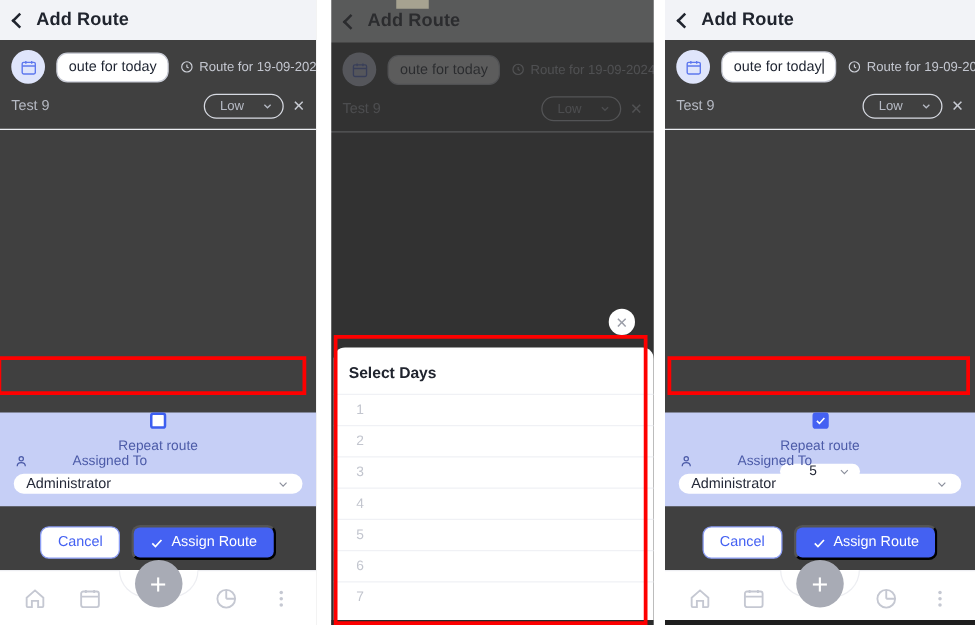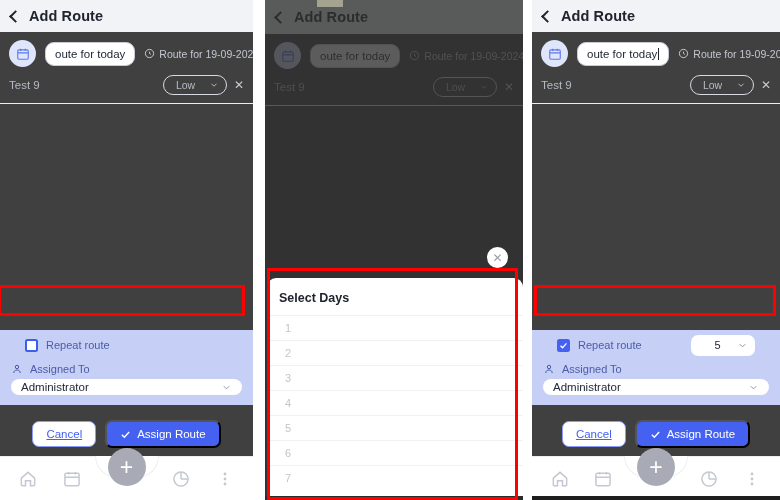--- a/index.html
+++ b/index.html
@@ -61,46 +61,46 @@
     font-size:10.5px; color:#b6bac4; display:flex; align-items:center; gap:12px;
     min-width: 64px; justify-content: space-between;
   }
   .xbtn { margin-left: 7px; color:#c8cbd3; font-size:12px; line-height:1; }
 
   .spacer { flex: 1 1 auto; }
 
   
   .lavender { background: #c6cff6; flex:none; padding-bottom: 10px; }
   .repeatrow {
-    height: 30px; display:flex; align-items:center; gap: 8px; padding: 0 25px;
+    height: 30px; display:flex; align-items:center; gap: 8px; padding: 0 25px; flex-direction: column;
   }
   .cbox {
     width: 13px; height: 13px; border-radius: 2.5px; border: 2px solid #3c5ef0;
     background: #fff; flex:none;
   }
   .cbox.checked { background: #4461f2; border-color:#4461f2; display:flex; align-items:center; justify-content:center; }
   .repeat-label { font-size: 11px; color: #4c5ba8; flex:1; }
   .daysel {
     background:#fff; border-radius: 7px; width: 64px; height: 21px;
     display:flex; align-items:center; justify-content:space-between;
     padding: 0 7px; font-size: 11px; color:#242938;
   }
   .assignedrow { display:flex; align-items:center; gap:7px; padding: 3px 11px 4px 11px; }
-  .assignedrow .lbl { font-size:11px; color:#4c5ba8; }
+  .assignedrow .lbl { font-size:11px; color:#4c5ba8;margin-left:28px; }
   .adminsel {
     margin: 0 11px; background:#fff; border-radius: 8px; height: 16px;
     display:flex; align-items:center; justify-content:space-between;
     padding: 0 10px; font-size: 11.5px; color:#242938;
   }
 
   
   .actions { display:flex; justify-content:center; align-items:center; gap:9px; padding: 15px 0 0 0; flex:none; }
   .btn-cancel {
     border:1px solid #8a9cf3; border-radius:7px; background:#fff;
-    color:#4461f2; font-size:11.5px; padding: 6px 13px; text-decoration: underline;
+    color:#4461f2; font-size:11.5px; padding: 6px 13px;
   }
   .btn-assign {
     border-radius:7px; background:#4461f2; color:#fff; font-size:11.5px;
     padding: 6px 13px; display:flex; align-items:center; gap:6px;
   }
 
   
   .navwrap { position:relative; flex:none; margin-top: auto; height: 52px; }
   .navbar {
     position:absolute; left:0; right:0; bottom:0; height: 44px; background:#fff;

